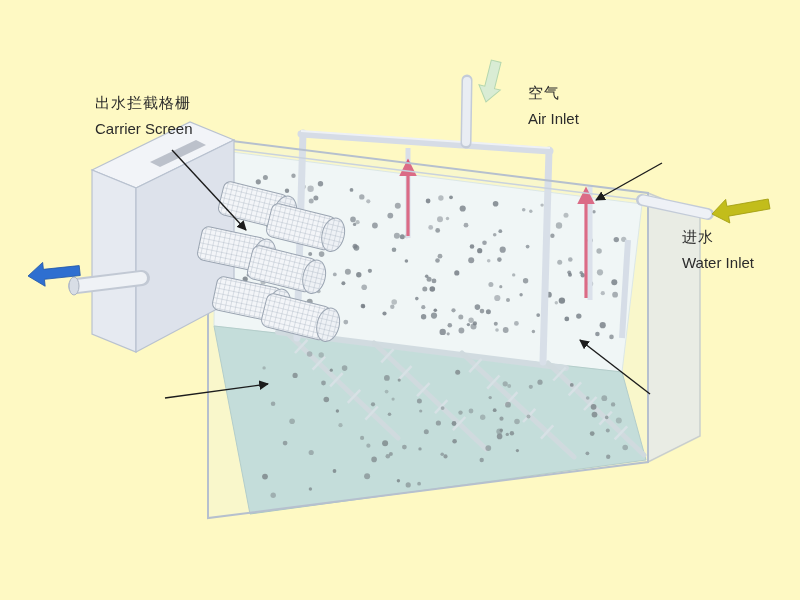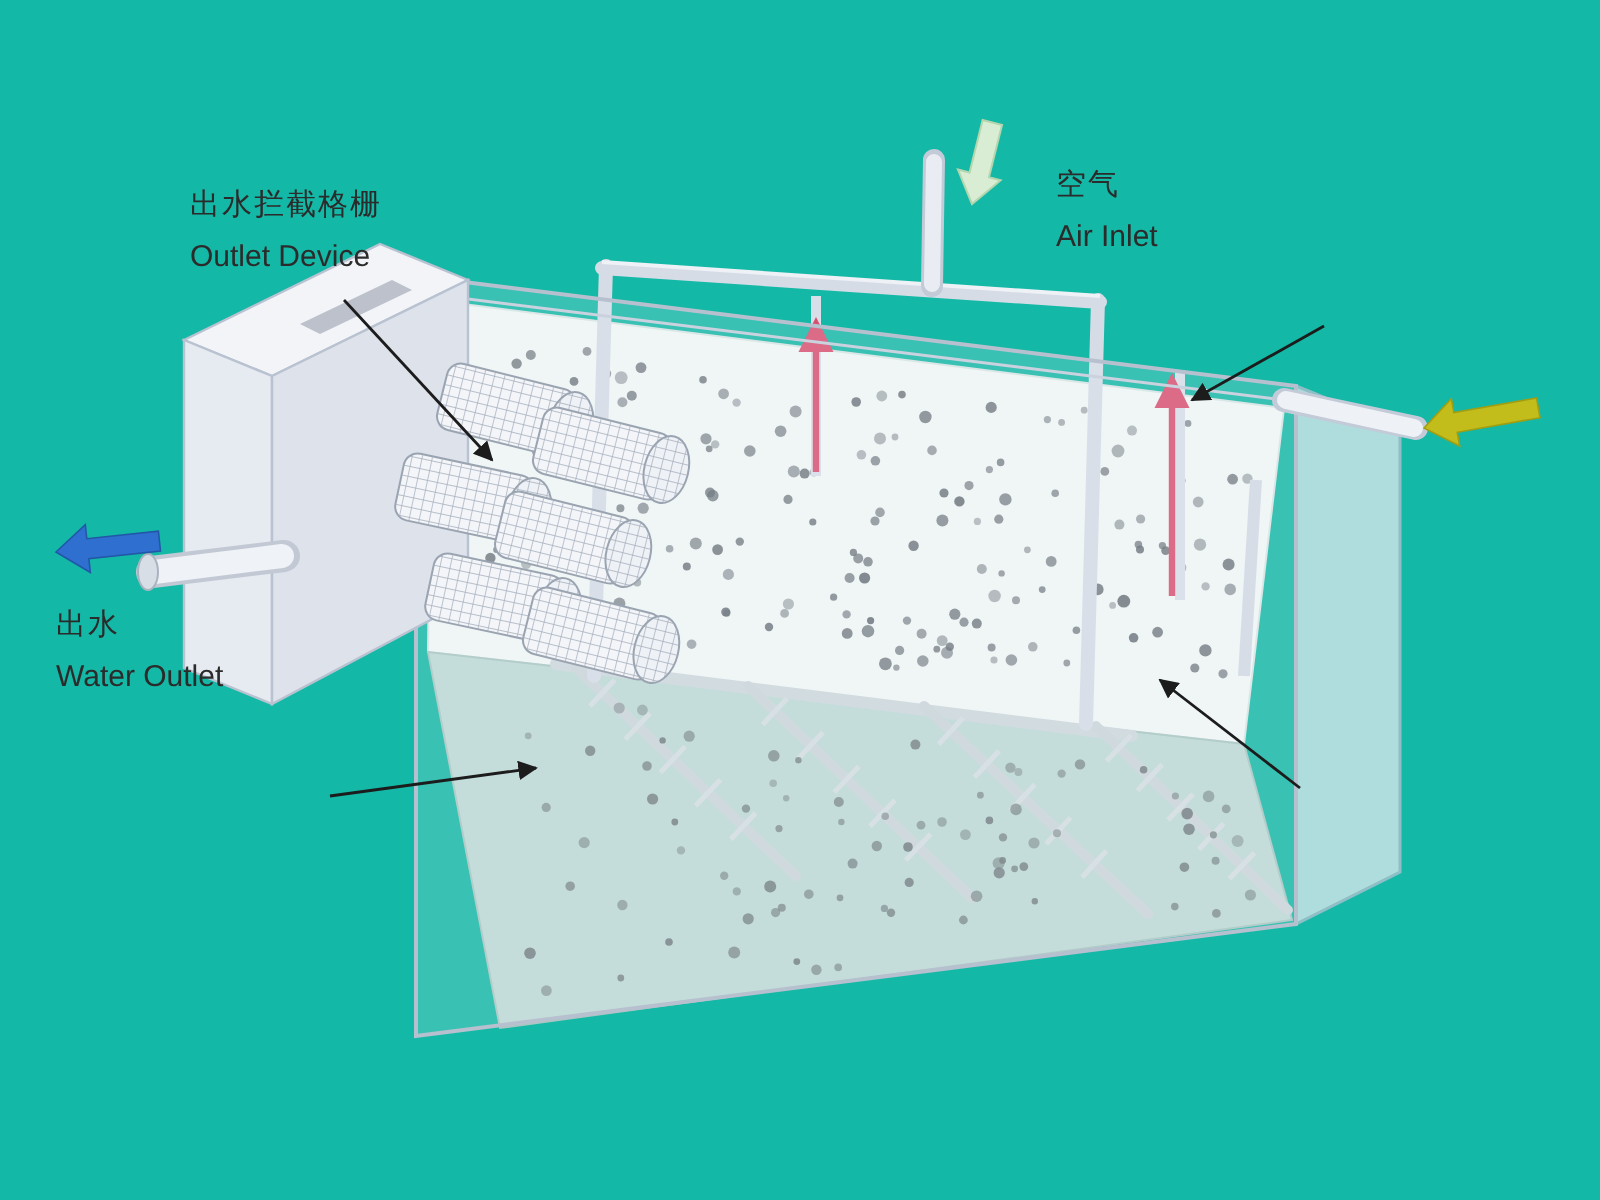--- a/index.html
+++ b/index.html
@@ -1,16 +1,16 @@
 <!DOCTYPE html>
 <html><head>
 <meta charset="utf-8">
 <style>
   html,body{margin:0;padding:0;background:#ffffff;font-family:"Liberation Sans",sans-serif;}
-  .stage{position:relative;width:800px;height:600px;background:#14b8a6;overflow:hidden;}
+  .stage{position:relative;width:800px;height:600px;background:#fef9c3;overflow:hidden;}
   .stage svg{position:absolute;left:0;top:0;}
   .label{position:absolute;font-size:15px;color:#2b2b2b;line-height:26px;white-space:nowrap;}
   .label .zh{letter-spacing:1px;}
 </style>
 </head>
 <body>
 
 <div class="stage">
   <svg width="800" height="600" viewBox="0 0 800 600">
     <defs>
@@ -382,23 +382,23 @@
     <g stroke="#1c1c1c" stroke-width="1.4">
       <line x1="172" y1="150" x2="246" y2="230" marker-end="url(#mk-black)"></line>
       <line x1="662" y1="163" x2="596" y2="200" marker-end="url(#mk-black)"></line>
       <line x1="165" y1="398" x2="268" y2="384" marker-end="url(#mk-black)"></line>
       <line x1="650" y1="394" x2="580" y2="340" marker-end="url(#mk-black)"></line>
     </g>
   </svg>
 
   <div class="label" style="left:95px;top:90px">
     <div class="zh">出水拦截格栅</div>
-    <div class="en">Outlet Device</div>
+    <div class="en">Carrier Screen</div>
   </div>
   <div class="label" style="left:528px;top:80px">
     <div class="zh">空气</div>
     <div class="en">Air Inlet</div>
   </div>
-  <div class="label" style="left:28px;top:300px">
-    <div class="zh">出水</div>
-    <div class="en">Water Outlet</div>
+  <div class="label" style="left:682px;top:224px">
+    <div class="zh">进水</div>
+    <div class="en">Water Inlet</div>
   </div>
 </div>
 
 </body></html>

